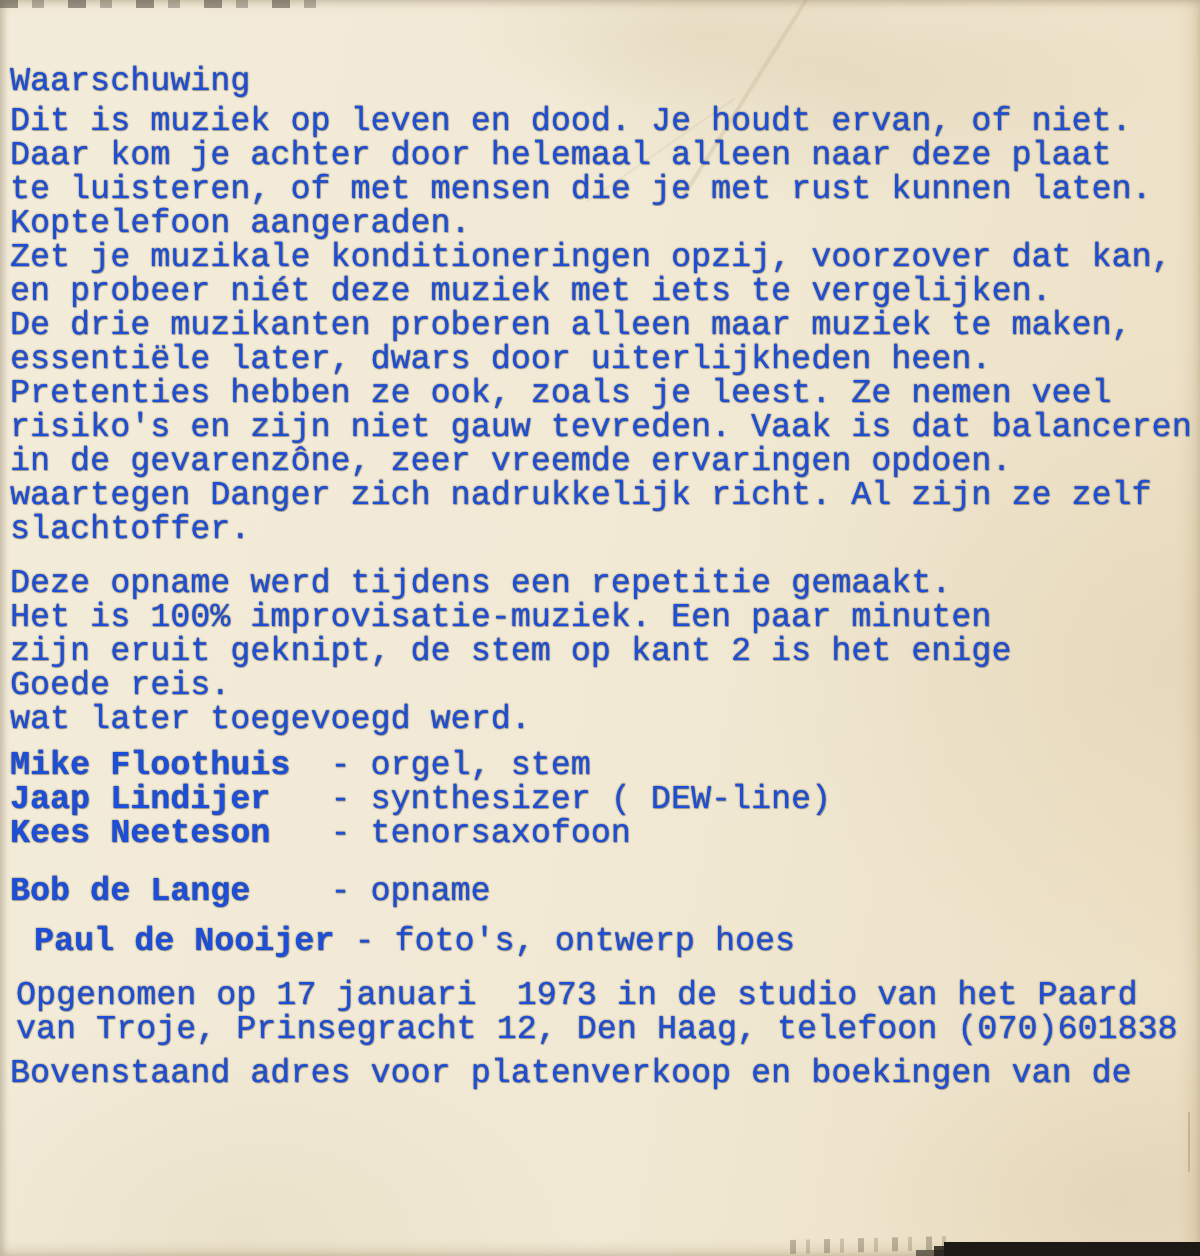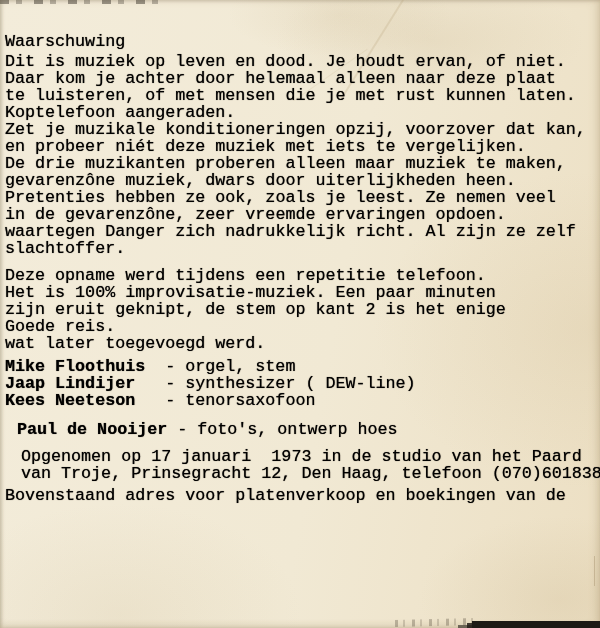--- a/index.html
+++ b/index.html
@@ -30,31 +30,31 @@
     position: absolute; background: rgba(178,155,115,0.22); pointer-events: none;
   }
   .crease1 { width: 1.5px; height: 120px; left: 372px; top: -12px; transform: rotate(32deg); }
   .crease2 { width: 1px; height: 90px; left: 330px; top: 30px; transform: rotate(55deg); opacity: .6; }
   .crease3 { position:absolute; width: 1px; height: 30px; left: 594px; top: 556px; background: rgba(150,125,90,0.35); }
 
   
   .sheet {
     position: absolute; left: 5px; top: 33px; width: 595px;
     font-size: 16.7px; line-height: 17px;
-    color: #000000;
+    color: #1d4ed8;
     text-shadow: 0 0 0.9px rgba(48,42,34,0.85), 0.4px 0.4px 0 rgba(48,42,34,0.25);
   }
   .line { white-space: pre; }
   .heading { margin: 0 0 3px 0; }
   .para1 { margin: 0 0 10px 0; }
   .para2 { margin: 0 0 6px 0; }
   .credits-musicians { margin: 0 0 12px 0; }
   .credit-solo-1 { margin: 0 0 8px 0; }
   .credit-solo-2 { margin: 0 0 10px 12px; }
-  .footer1 { margin: 0 0 5px 16px; }
+  .footer1 { margin: 0 0 5px 3px; }
   .c-name { display: inline-block; width: 16ch; white-space: pre; font-weight: bold; }
   .c-dash { display: inline-block; width: 2ch; }
   .c-role { white-space: pre; }
 
   
   .top-edge-marks {
     position: absolute; left: 0; top: 0; width: 160px; height: 4px;
     background: repeating-linear-gradient(90deg,
       rgba(58,52,42,0.75) 0 9px, transparent 9px 16px,
       rgba(58,52,42,0.5) 16px 22px, transparent 22px 34px);
@@ -88,41 +88,43 @@
   <div class="heading line">Waarschuwing</div>
 
   <div class="para1">
     <div class="line">Dit is muziek op leven en dood. Je houdt ervan, of niet.</div>
     <div class="line">Daar kom je achter door helemaal alleen naar deze plaat</div>
     <div class="line">te luisteren, of met mensen die je met rust kunnen laten.</div>
     <div class="line">Koptelefoon aangeraden.</div>
     <div class="line">Zet je muzikale konditioneringen opzij, voorzover dat kan,</div>
     <div class="line">en probeer niét deze muziek met iets te vergelijken.</div>
     <div class="line">De drie muzikanten proberen alleen maar muziek te maken,</div>
-    <div class="line">gevarenzône muziek, dwars door uiterlijkheden heen.</div>
+    <div class="line">essentiële later, dwars door uiterlijkheden heen.</div>
     <div class="line">Pretenties hebben ze ook, zoals je leest. Ze nemen veel</div>
+    <div class="line">risiko's en zijn niet gauw tevreden. Vaak is dat balanceren</div>
     <div class="line">in de gevarenzône, zeer vreemde ervaringen opdoen.</div>
     <div class="line">waartegen Danger zich nadrukkelijk richt. Al zijn ze zelf</div>
     <div class="line">slachtoffer.</div>
   </div>
 
   <div class="para2">
-    <div class="line">Deze opname werd tijdens een repetitie telefoon.</div>
+    <div class="line">Deze opname werd tijdens een repetitie gemaakt.</div>
     <div class="line">Het is 100% improvisatie-muziek. Een paar minuten</div>
     <div class="line">zijn eruit geknipt, de stem op kant 2 is het enige</div>
     <div class="line">Goede reis.</div>
     <div class="line">wat later toegevoegd werd.</div>
   </div>
 
   <div class="credits-musicians">
     <div class="line"><span class="c-name">Mike Floothuis</span><span class="c-dash">-</span><span class="c-role">orgel, stem</span></div>
     <div class="line"><span class="c-name">Jaap Lindijer</span><span class="c-dash">-</span><span class="c-role">synthesizer ( DEW-line)</span></div>
     <div class="line"><span class="c-name">Kees Neeteson</span><span class="c-dash">-</span><span class="c-role">tenorsaxofoon</span></div>
   </div>
 
+  <div class="credit-solo-1 line"><span class="c-name">Bob de Lange</span><span class="c-dash">-</span><span class="c-role">opname</span></div>
 
   <div class="credit-solo-2 line"><span class="c-name">Paul de Nooijer</span><span class="c-dash">-</span><span class="c-role">foto's, ontwerp hoes</span></div>
 
   <div class="footer1">
     <div class="line">Opgenomen op 17 januari  1973 in de studio van het Paard</div>
     <div class="line">van Troje, Prinsegracht 12, Den Haag, telefoon (070)601838</div>
   </div>
 
   <div class="footer2">
     <div class="line">Bovenstaand adres voor platenverkoop en boekingen van de</div>

